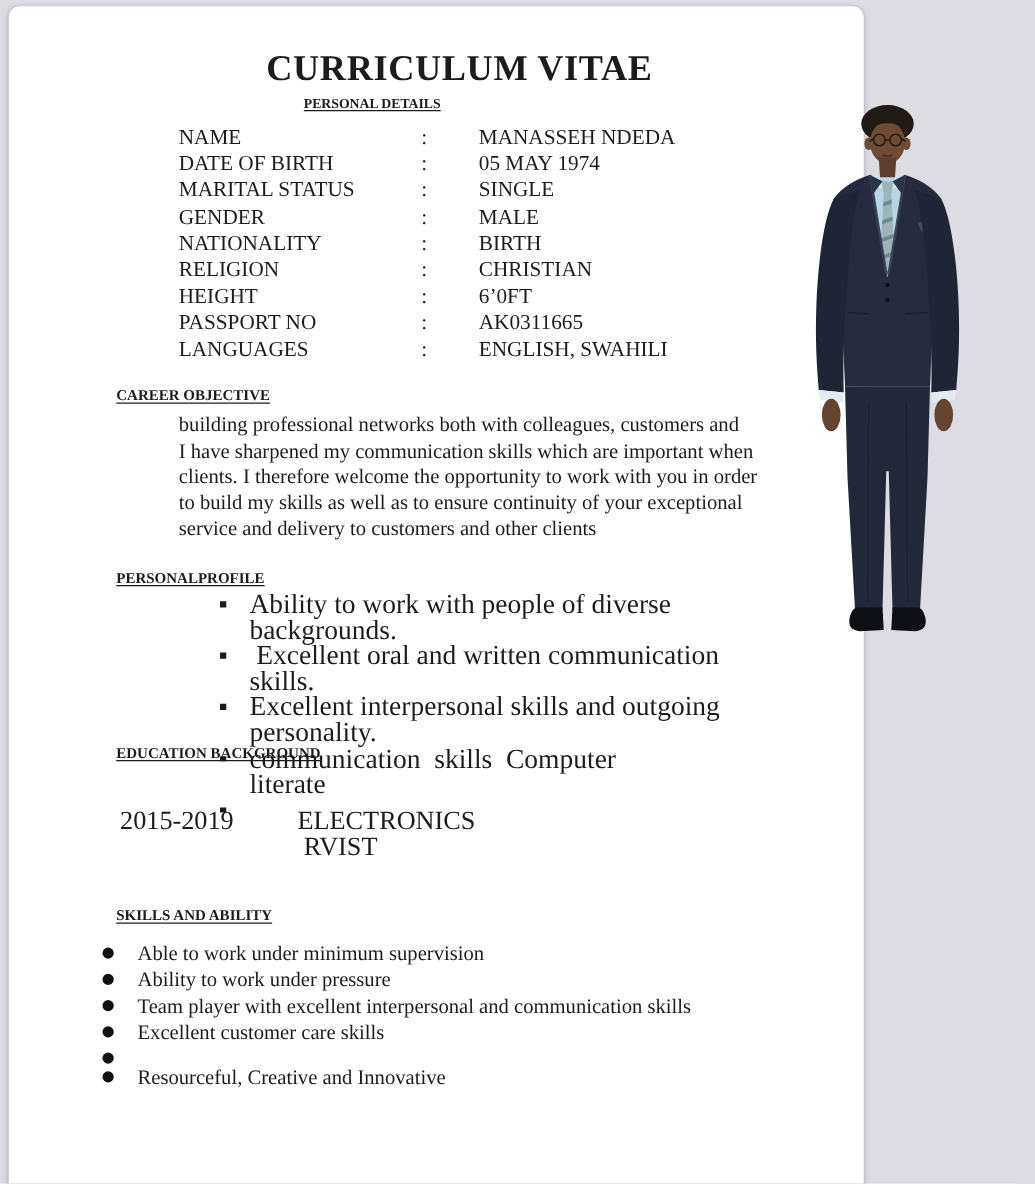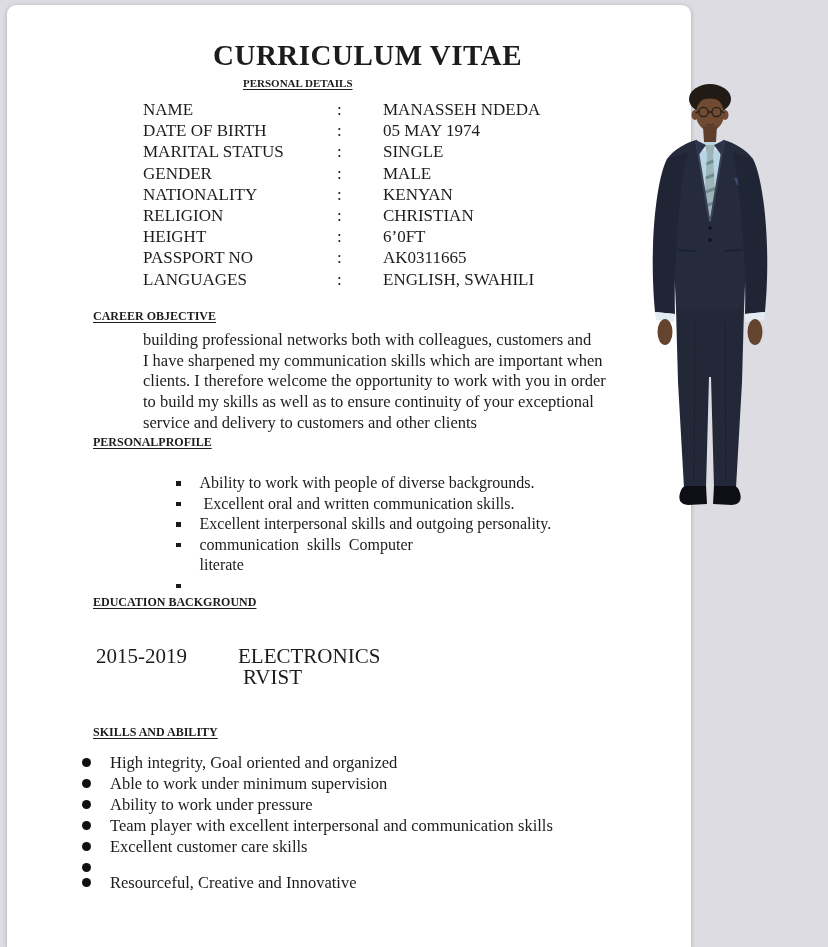--- a/index.html
+++ b/index.html
@@ -18,22 +18,22 @@
   }
   .abs{position:absolute}
   h1,h2{margin:0;font-weight:bold}
   .doc-title{left:206px;top:34px;font-size:29px;line-height:32px;letter-spacing:.5px;white-space:nowrap}
   .pd-heading{left:236px;top:72px;font-size:11px;text-decoration:underline;text-underline-offset:2px;white-space:nowrap}
   .pd-rows{left:136px;top:94px;font-size:17px;line-height:21.2px;width:500px}
   .pd-row{display:grid;grid-template-columns:194px 46px auto;white-space:nowrap}
   .sec-heading{font-size:12px;text-decoration:underline;text-underline-offset:2px;white-space:nowrap}
   #career-heading{left:86px;top:304px}
   .obj-text{left:136px;top:325px;font-size:16.5px;line-height:20.7px;width:490px}
-  #pp-heading{left:86px;top:430px}
-  .pp-list{left:169px;top:468px;font-size:16px;line-height:20.6px;width:430px}
+  #pp-heading{left:86px;top:450px}
+  .pp-list{left:169px;top:468px;font-size:22px;line-height:20.6px;width:430px}
   .pp-item{display:flex;align-items:flex-start}
   .pp-marker{flex:0 0 auto;width:4.5px;height:4.5px;background:#1b1b1b;margin:8px 19px 0 0}
   .pp-text{white-space:pre-wrap;min-height:20.6px}
   #edu-heading{left:86px;top:590px}
   .edu-entries{left:89px;top:641px;font-size:21px;line-height:21px}
   .edu-entry{display:grid;grid-template-columns:142px auto;white-space:nowrap}
   .edu-years{grid-row:1;grid-column:1}
   .edu-program{grid-row:1;grid-column:2}
   .edu-school{grid-row:2;grid-column:2;padding-left:5px}
   #skills-heading{left:86px;top:720px}
@@ -67,21 +67,21 @@
         <span class="pd-value">SINGLE</span>
       </div>
       <div class="pd-row">
         <span class="pd-label">GENDER</span>
         <span class="pd-colon">:</span>
         <span class="pd-value">MALE</span>
       </div>
       <div class="pd-row">
         <span class="pd-label">NATIONALITY</span>
         <span class="pd-colon">:</span>
-        <span class="pd-value">KENYAN</span>
+        <span class="pd-value">BIRTH</span>
       </div>
       <div class="pd-row">
         <span class="pd-label">RELIGION</span>
         <span class="pd-colon">:</span>
         <span class="pd-value">CHRISTIAN</span>
       </div>
       <div class="pd-row">
         <span class="pd-label">HEIGHT</span>
         <span class="pd-colon">:</span>
         <span class="pd-value">6’0FT</span>
@@ -136,24 +136,20 @@
   <div class="abs edu-entries">
       <div class="edu-entry">
         <span class="edu-years">2015-2019</span>
         <span class="edu-program">ELECTRONICS</span>
         <span class="edu-school">RVIST</span>
       </div>
     </div>
 
   <h2 class="abs sec-heading" id="skills-heading">SKILLS AND ABILITY</h2>
   <div class="abs sk-list">
-      <div class="sk-item">
-        <span class="sk-marker"></span>
-        <span class="sk-text">High integrity, Goal oriented and organized</span>
-      </div>
       <div class="sk-item">
         <span class="sk-marker"></span>
         <span class="sk-text">Able to work under minimum supervision</span>
       </div>
       <div class="sk-item">
         <span class="sk-marker"></span>
         <span class="sk-text">Ability to work under pressure</span>
       </div>
       <div class="sk-item">
         <span class="sk-marker"></span>

